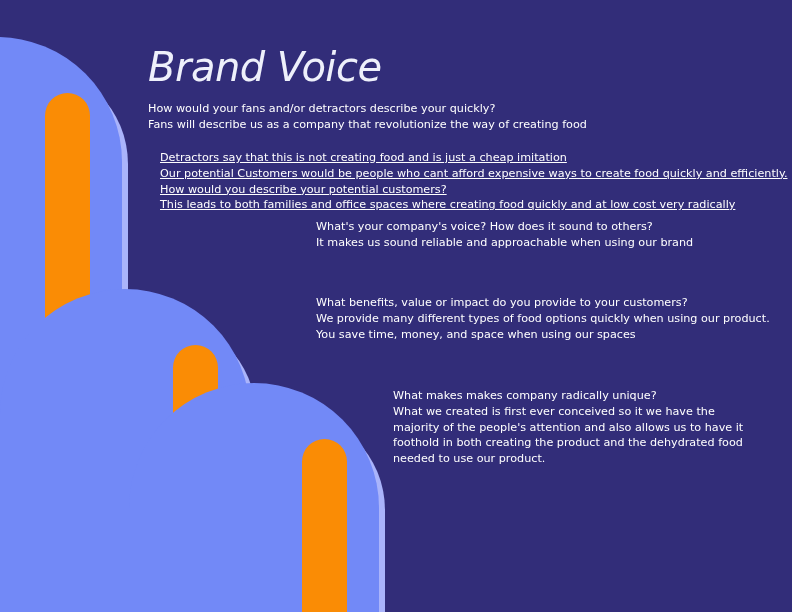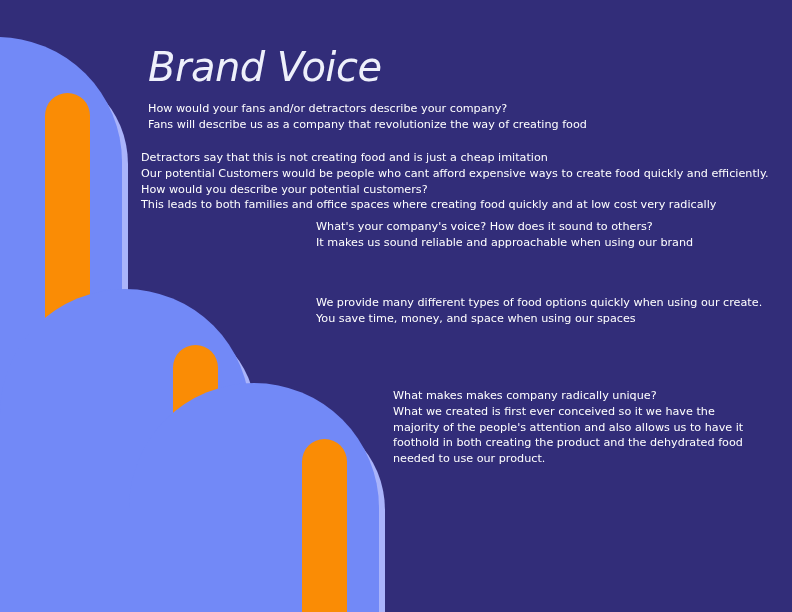--- a/index.html
+++ b/index.html
@@ -62,21 +62,21 @@
     color: #ffffff;
     font-size: 11.2px;
     line-height: 15.8px;
     white-space: nowrap;
   }
   .block .line { display: block; }
   .block .line.indent { padding-left: 4px; }
   .block.wrap { white-space: normal; }
 
   #block1 { left: 148px; top: 101px; }
-  #block2 { left: 141px; top: 150px; }
+  #block2 { left: 160px; top: 150px; text-decoration: underline; }
   #block3 { left: 316px; top: 219px; }
   #block4 { left: 316px; top: 295px; }
   #block5 { left: 393px; top: 388px; width: 360px; }
 </style>
 </head>
 <body>
 
 <div id="slide">
 
   <div>
@@ -93,38 +93,39 @@
     <div class="arch arch-peri" id="g3-peri"></div>
     <div class="arch arch-blue" id="g3-blue"></div>
     <div class="arch arch-orange" id="g3-orange"></div>
   </div>
 
   <div id="content">
 
     <div id="title">Brand Voice</div>
 
     <div class="block" id="block1">
-      <span class="line">How would your fans and/or detractors describe your company?</span>
+      <span class="line">How would your fans and/or detractors describe your quickly?</span>
       <span class="line">Fans will describe us as a company that revolutionize the way of creating food</span>
     </div>
 
     <div class="block" id="block2">
       <span class="line">Detractors say that this is not creating food and is just a cheap imitation</span>
       <span class="line">Our potential Customers would be people who cant afford expensive ways to create food quickly and efficiently.</span>
       <span class="line">How would you describe your potential customers?</span>
       <span class="line">This leads to both families and office spaces where creating food quickly and at low cost very radically</span>
     </div>
 
     <div class="block" id="block3">
       <span class="line">What's your company's voice? How does it sound to others?</span>
       <span class="line">It makes us sound reliable and approachable when using our brand</span>
     </div>
 
     <div class="block" id="block4">
-      <span class="line">We provide many different types of food options quickly when using our create.</span>
+      <span class="line">What benefits, value or impact do you provide to your customers?</span>
+      <span class="line">We provide many different types of food options quickly when using our product.</span>
       <span class="line">You save time, money, and space when using our spaces</span>
     </div>
 
     <div class="block wrap" id="block5">
       <span class="line">What makes makes company radically unique?</span>
       <span>What we created is first ever conceived so it we have the majority of the people's attention and also allows us to have it foothold in both creating the product and the dehydrated food needed to use our product.</span>
     </div>
 
   </div>
 </div>

